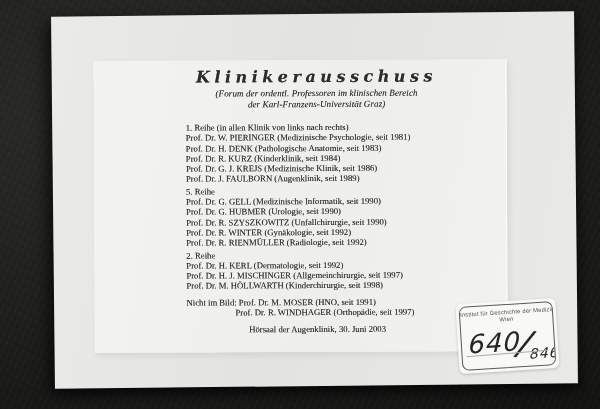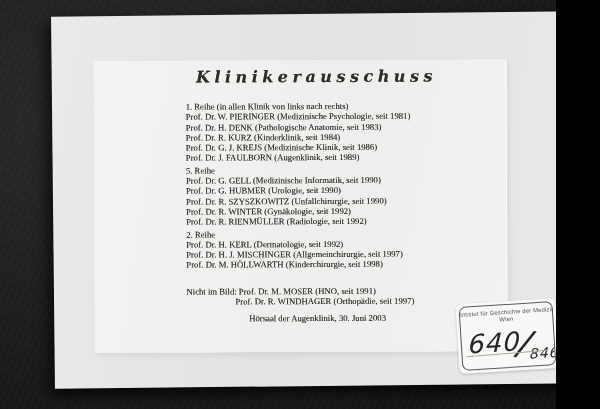--- a/index.html
+++ b/index.html
@@ -1,17 +1,17 @@
 <!DOCTYPE html>
 <html><head>
 <meta charset="utf-8">
 <style>
   html,body{margin:0;padding:0;background:#000;}
   .scene{
-    position:relative;width:556px;height:409px;overflow:hidden;
+    position:relative;width:600px;height:409px;overflow:hidden;
     background:radial-gradient(120% 95% at 22% 28%, #2b2b29 0%, #232322 38%, #1a1a19 72%, #131312 100%);
     font-family:"Liberation Serif", serif;
   }
   .scene::before{
     content:"";position:absolute;inset:0;pointer-events:none;
     background:
       repeating-linear-gradient(115deg, rgba(255,255,255,0.015) 0 2px, rgba(0,0,0,0) 2px 6px),
       repeating-linear-gradient(28deg, rgba(0,0,0,0.06) 0 3px, rgba(0,0,0,0) 3px 8px);
   }
   .outer-sheet{
@@ -32,21 +32,21 @@
     color:#2e2c29;font-size:8.7px;line-height:10.3px;white-space:nowrap;
     text-shadow:0 0 0.5px rgba(46,44,41,0.55);
   }
   .title{
     font-family:"DejaVu Serif", serif;font-style:italic;font-weight:bold;
     font-size:16px;letter-spacing:4.5px;line-height:22px;text-align:center;white-space:nowrap;
   }
   .subtitle{font-style:italic;font-size:9px;line-height:10.5px;text-align:center;margin-bottom:13px;letter-spacing:0.1px;}
   .group{margin-top:2px;}
   .uline{}
-  .nib{margin-top:16px;}
+  .nib{margin-top:6px;}
   .nib-second{padding-left:49px;}
   .venue{margin-top:7px;text-align:center;}
   .stamp{
     position:absolute;left:403px;top:289px;width:100px;height:70px;
     background:#f8f8f6;border-radius:6px;transform:rotate(-3deg);
     box-shadow:0 1px 3px rgba(0,0,0,0.2);padding:3px;box-sizing:border-box;
   }
   .stamp-frame{
     position:relative;width:100%;height:100%;box-sizing:border-box;
     border:1px solid #5a5a58;border-radius:7px;overflow:hidden;
@@ -70,20 +70,22 @@
 <body>
 
 <div class="scene">
   <div class="outer-sheet">
 
     <div class="inner-sheet">
       <div class="doc-text">
 
         <div class="title">Klinikerausschuss</div>
         <div class="subtitle">
+          <div>(Forum der ordentl. Professoren im klinischen Bereich</div>
+          <div>der Karl-Franzens-Universität Graz)</div>
         </div>
 
         <div class="group">
           <div class="line head"><span class="uline">1. Reihe</span><span> (in allen Klinik von links nach rechts)</span></div>
           <div class="line">Prof. Dr. W. PIERINGER (Medizinische Psychologie, seit 1981)</div>
           <div class="line">Prof. Dr. H. DENK (Pathologische Anatomie, seit 1983)</div>
           <div class="line">Prof. Dr. R. KURZ (Kinderklinik, seit 1984)</div>
           <div class="line">Prof. Dr. G. J. KREJS (Medizinische Klinik, seit 1986)</div>
           <div class="line">Prof. Dr. J. FAULBORN (Augenklinik, seit 1989)</div>
         </div>

